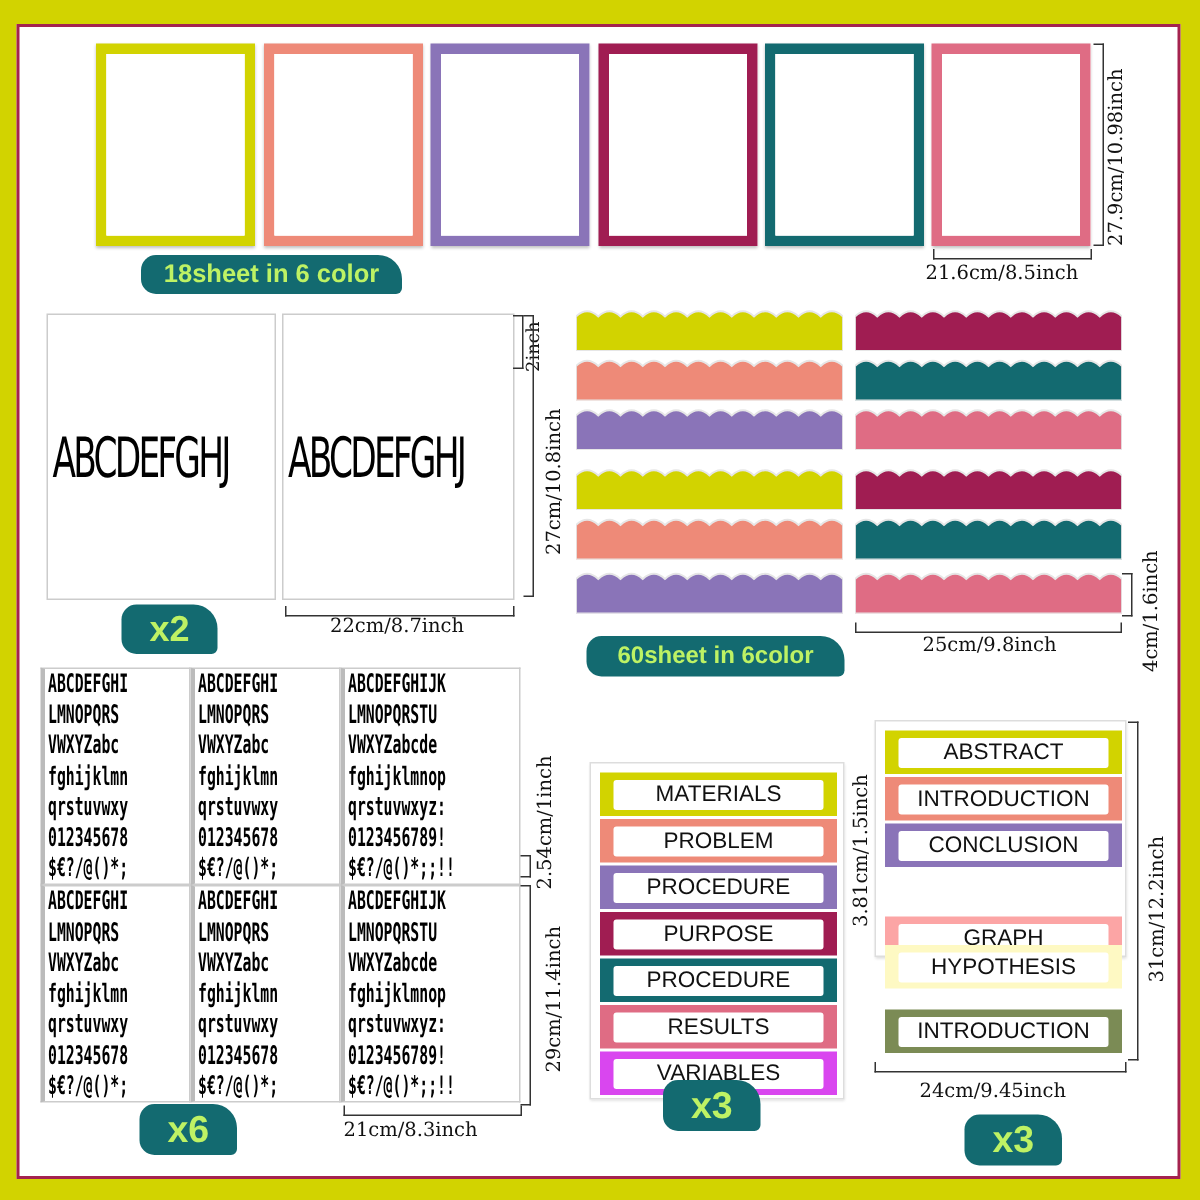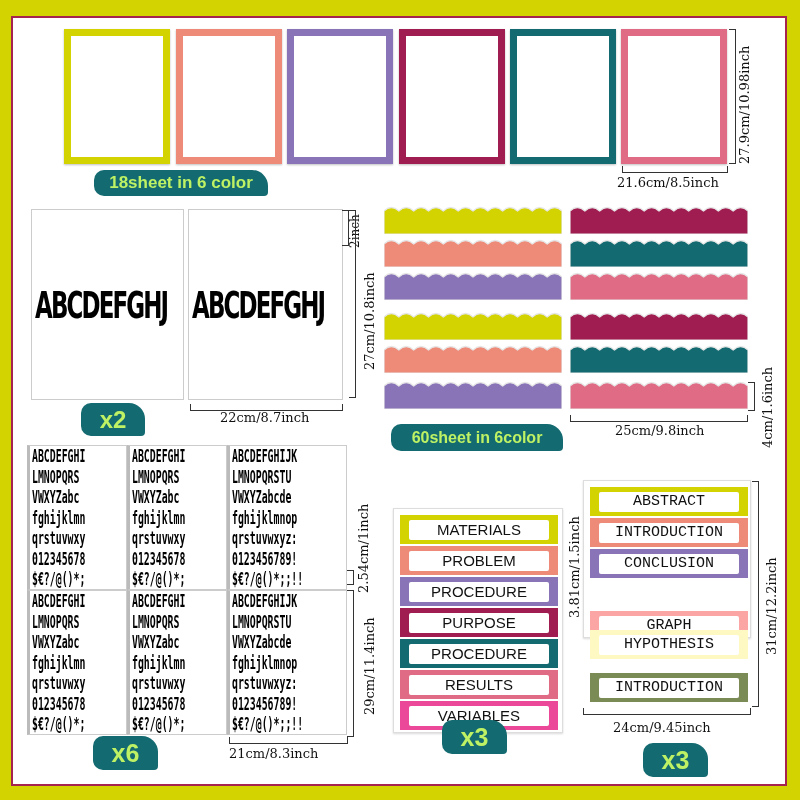--- a/index.html
+++ b/index.html
@@ -6,21 +6,21 @@
   html, body { width: 800px; height: 800px; overflow: hidden; }
   body { background: #d2d300; position: relative; font-family: "Liberation Sans", sans-serif; }
   .frame { position: absolute; left: 11px; top: 16px; width: 776px; height: 770px; background: #fff; border: 2px solid #a4234f; }
   .sheet { position: absolute; top: 29px; width: 106px; height: 135px; border: 7px solid; box-shadow: 0 1px 2px rgba(0,0,0,0.25); }
   .sheet .inner { position: absolute; inset: 0; border: 1px solid rgba(255,255,255,0.9); background: #fff; }
   .badge { position: absolute; background: #136a70; color: #bef264; font-weight: bold; border-radius: 10px 16px 4px 10px; display: flex; align-items: center; justify-content: center; }
   .dim { position: absolute; font-family: "DejaVu Serif", serif; color: #111; font-size: 13px; white-space: nowrap; }
   .vert { writing-mode: vertical-rl; transform: rotate(180deg); }
   .brk-h { position: absolute; border: 1px solid #333; border-top: none; height: 7px; }
   .brk-v { position: absolute; border: 1px solid #333; border-left: none; width: 7px; }
-  .big-letters { position: absolute; background: #fff; border: 1px solid #ccc; font-family: "DejaVu Sans", sans-serif; font-weight: bold; color: #000; line-height: 38.5px; font-size: 37px; letter-spacing: -3px; transform-origin: left top; padding-left: 3px; overflow: hidden; white-space: pre; }
+  .big-letters { position: absolute; background: #fff; border: 1px solid #ccc; font-family: "DejaVu Sans", sans-serif; font-weight: normal; color: #000; line-height: 38.5px; font-size: 37px; letter-spacing: -3px; transform-origin: left top; padding-left: 3px; overflow: hidden; white-space: pre; }
   .big-letters .ln { display: block; transform: scaleX(0.62); transform-origin: left center; width: 260px; }
   .strip { position: absolute; width: 178px; height: 29px; }
   .strip svg { display: block; }
   .small-sheet { position: absolute; background: #fff; border: 1px solid #ccc; border-left: 3px solid #bbb; overflow: hidden; font-family: "DejaVu Sans Mono", monospace; font-weight: bold; color: #000; font-size: 17px; line-height: 20.5px; white-space: pre; padding-left: 2px; }
   .small-sheet .ln { display: block; transform: scaleX(0.58); transform-origin: left center; letter-spacing: 0px; }
   .label-card { position: absolute; background: #fff; border: 1px solid #ddd; box-shadow: 0 1px 2px rgba(0,0,0,0.15); }
   .label-row { position: absolute; left: 6px; width: 158px; height: 29px; display: flex; align-items: center; justify-content: center; }
   .label-row .pill { width: 140px; height: 20px; background: #fff; border-radius: 2px; display: flex; align-items: center; justify-content: center; font-size: 15px; color: #111; }
 </style>
 </head>
@@ -172,27 +172,27 @@
     </div>
     <div class="label-row" style="top: 99px; background: rgb(160, 29, 82);">
       <div class="pill">PURPOSE</div>
     </div>
     <div class="label-row" style="top: 130px; background: rgb(19, 106, 112);">
       <div class="pill">PROCEDURE</div>
     </div>
     <div class="label-row" style="top: 161px; background: rgb(223, 108, 132);">
       <div class="pill">RESULTS</div>
     </div>
-    <div class="label-row" style="top: 192px; background: #ec4899;">
+    <div class="label-row" style="top: 192px; background: #d946ef;">
       <div class="pill">VARIABLES</div>
     </div>
   </div>
 <div class="badge" style="left:442px;top:720px;width:65px;height:34px;font-size:25px;">x3</div>
 
-<div class="label-card" style="left:583px;top:480px;width:168px;height:158px;font-family:Liberation Mono, monospace;" id="card2">
+<div class="label-card" style="left:583px;top:480px;width:168px;height:158px;" id="card2">
     <div class="label-row" style="top: 6px; background: rgb(210, 211, 0);">
       <div class="pill">ABSTRACT</div>
     </div>
     <div class="label-row" style="top: 37px; background: rgb(238, 138, 120);">
       <div class="pill">INTRODUCTION</div>
     </div>
     <div class="label-row" style="top: 68px; background: rgb(138, 116, 184);">
       <div class="pill">CONCLUSION</div>
     </div>
     <div class="label-row" style="top: 130px; background: #fca5a5;">

